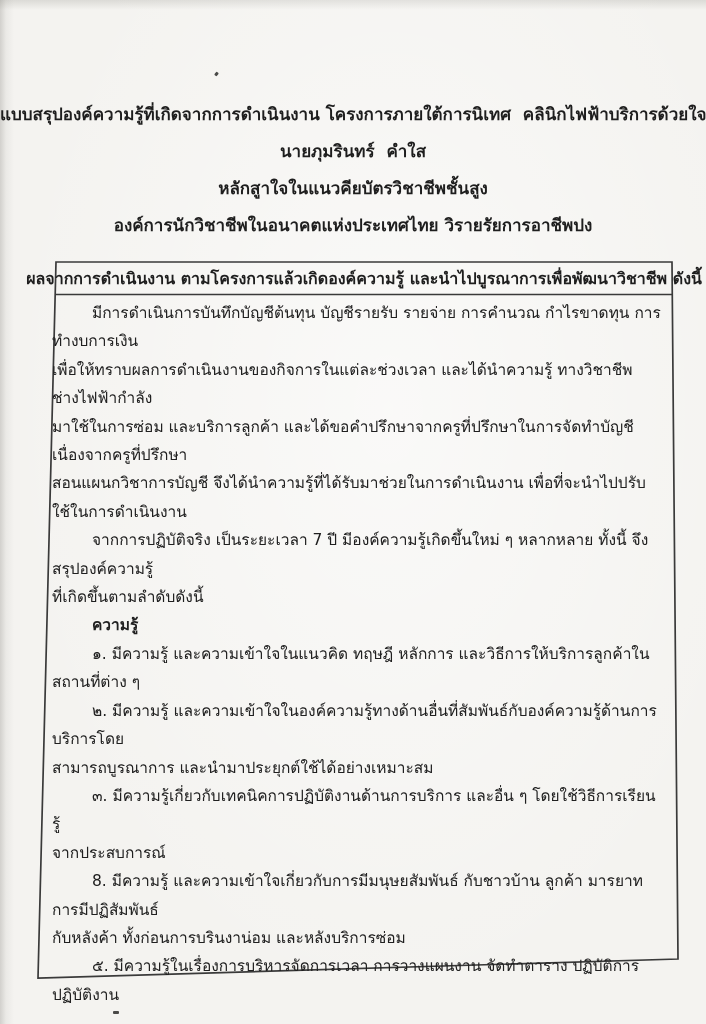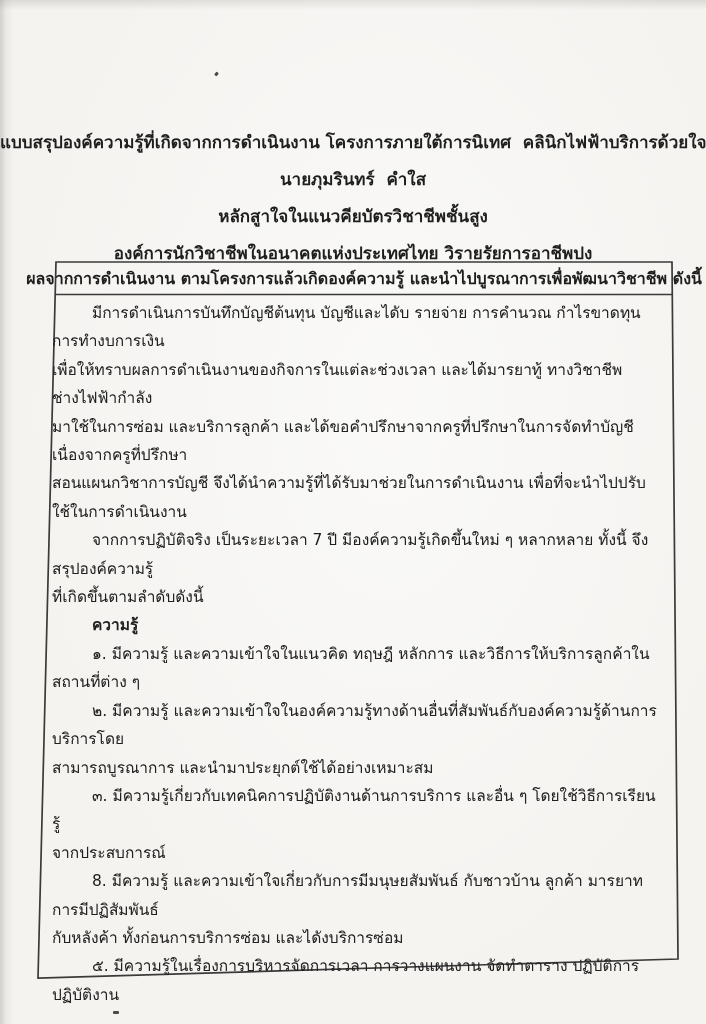--- a/index.html
+++ b/index.html
@@ -25,21 +25,20 @@
     color:var(--ink);
   }
   .title-block{
     position:absolute;
     left:0; right:0; top:96px;
     text-align:center;
     font-weight:bold;
     font-size:17px;
     line-height:37px;
     color:var(--ink);
-    margin-top:28px;
   }
   .title-line{white-space:nowrap;}
   .border-svg{
     position:absolute; left:0; top:0;
     width:706px; height:1024px;
     pointer-events:none;
   }
   .kbox-header{
     position:absolute;
     left:56px; top:263px;
@@ -81,33 +80,33 @@
   </div>
 
   <svg class="border-svg" viewBox="0 0 706 1024" xmlns="http://www.w3.org/2000/svg">
     <polygon points="56,262 672,262 678,959 38,978" fill="none" stroke="#3a3a3a" stroke-width="1.7"></polygon>
     <line x1="56" y1="294.5" x2="672.5" y2="294.5" stroke="#3a3a3a" stroke-width="1.4"></line>
   </svg>
 
   <div class="kbox-header">ผลจากการดำเนินงาน ตามโครงการแล้วเกิดองค์ความรู้ และนำไปบูรณาการเพื่อพัฒนาวิชาชีพ ดังนี้</div>
 
   <div class="kbox-body">
-      <div class="line indent">มีการดำเนินการบันทึกบัญชีต้นทุน บัญชีและไดับ รายจ่าย การคำนวณ กำไรขาดทุน การทำงบการเงิน</div>
-      <div class="line">เพื่อให้ทราบผลการดำเนินงานของกิจการในแต่ละช่วงเวลา และได้มารยาทู้ ทางวิชาชีพช่างไฟฟ้ากำลัง</div>
+      <div class="line indent">มีการดำเนินการบันทึกบัญชีต้นทุน บัญชีรายรับ รายจ่าย การคำนวณ กำไรขาดทุน การทำงบการเงิน</div>
+      <div class="line">เพื่อให้ทราบผลการดำเนินงานของกิจการในแต่ละช่วงเวลา และได้นำความรู้ ทางวิชาชีพช่างไฟฟ้ากำลัง</div>
       <div class="line">มาใช้ในการซ่อม และบริการลูกค้า และได้ขอคำปรึกษาจากครูที่ปรึกษาในการจัดทำบัญชี เนื่องจากครูที่ปรึกษา</div>
       <div class="line">สอนแผนกวิชาการบัญชี จึงได้นำความรู้ที่ได้รับมาช่วยในการดำเนินงาน เพื่อที่จะนำไปปรับใช้ในการดำเนินงาน</div>
       <div class="line indent">จากการปฏิบัติจริง เป็นระยะเวลา 7 ปี มีองค์ความรู้เกิดขึ้นใหม่ ๆ หลากหลาย ทั้งนี้ จึงสรุปองค์ความรู้</div>
       <div class="line">ที่เกิดขึ้นตามลำดับดังนี้</div>
       <div class="line indent bold">ความรู้</div>
       <div class="line indent">๑. มีความรู้ และความเข้าใจในแนวคิด ทฤษฎี หลักการ และวิธีการให้บริการลูกค้าในสถานที่ต่าง ๆ</div>
       <div class="line indent">๒. มีความรู้ และความเข้าใจในองค์ความรู้ทางด้านอื่นที่สัมพันธ์กับองค์ความรู้ด้านการบริการโดย</div>
       <div class="line">สามารถบูรณาการ และนำมาประยุกต์ใช้ได้อย่างเหมาะสม</div>
       <div class="line indent">๓. มีความรู้เกี่ยวกับเทคนิคการปฏิบัติงานด้านการบริการ และอื่น ๆ โดยใช้วิธีการเรียนรู้</div>
       <div class="line">จากประสบการณ์</div>
       <div class="line indent">8. มีความรู้ และความเข้าใจเกี่ยวกับการมีมนุษยสัมพันธ์ กับชาวบ้าน ลูกค้า มารยาท การมีปฏิสัมพันธ์</div>
-      <div class="line">กับหลังค้า ทั้งก่อนการบริการซ่อม และไดังบริการซ่อม</div>
+      <div class="line">กับหลังค้า ทั้งก่อนการบรินงาน่อม และหลังบริการซ่อม</div>
       <div class="line indent">๕. มีความรู้ในเรื่องการบริหารจัดการเวลา การวางแผนงาน จัดทำตาราง ปฏิบัติการปฏิบัติงาน</div>
     </div>
 
   <div class="speck speck-1"></div>
   <div class="speck speck-2"></div>
 
 </div>
 
 </body></html>

